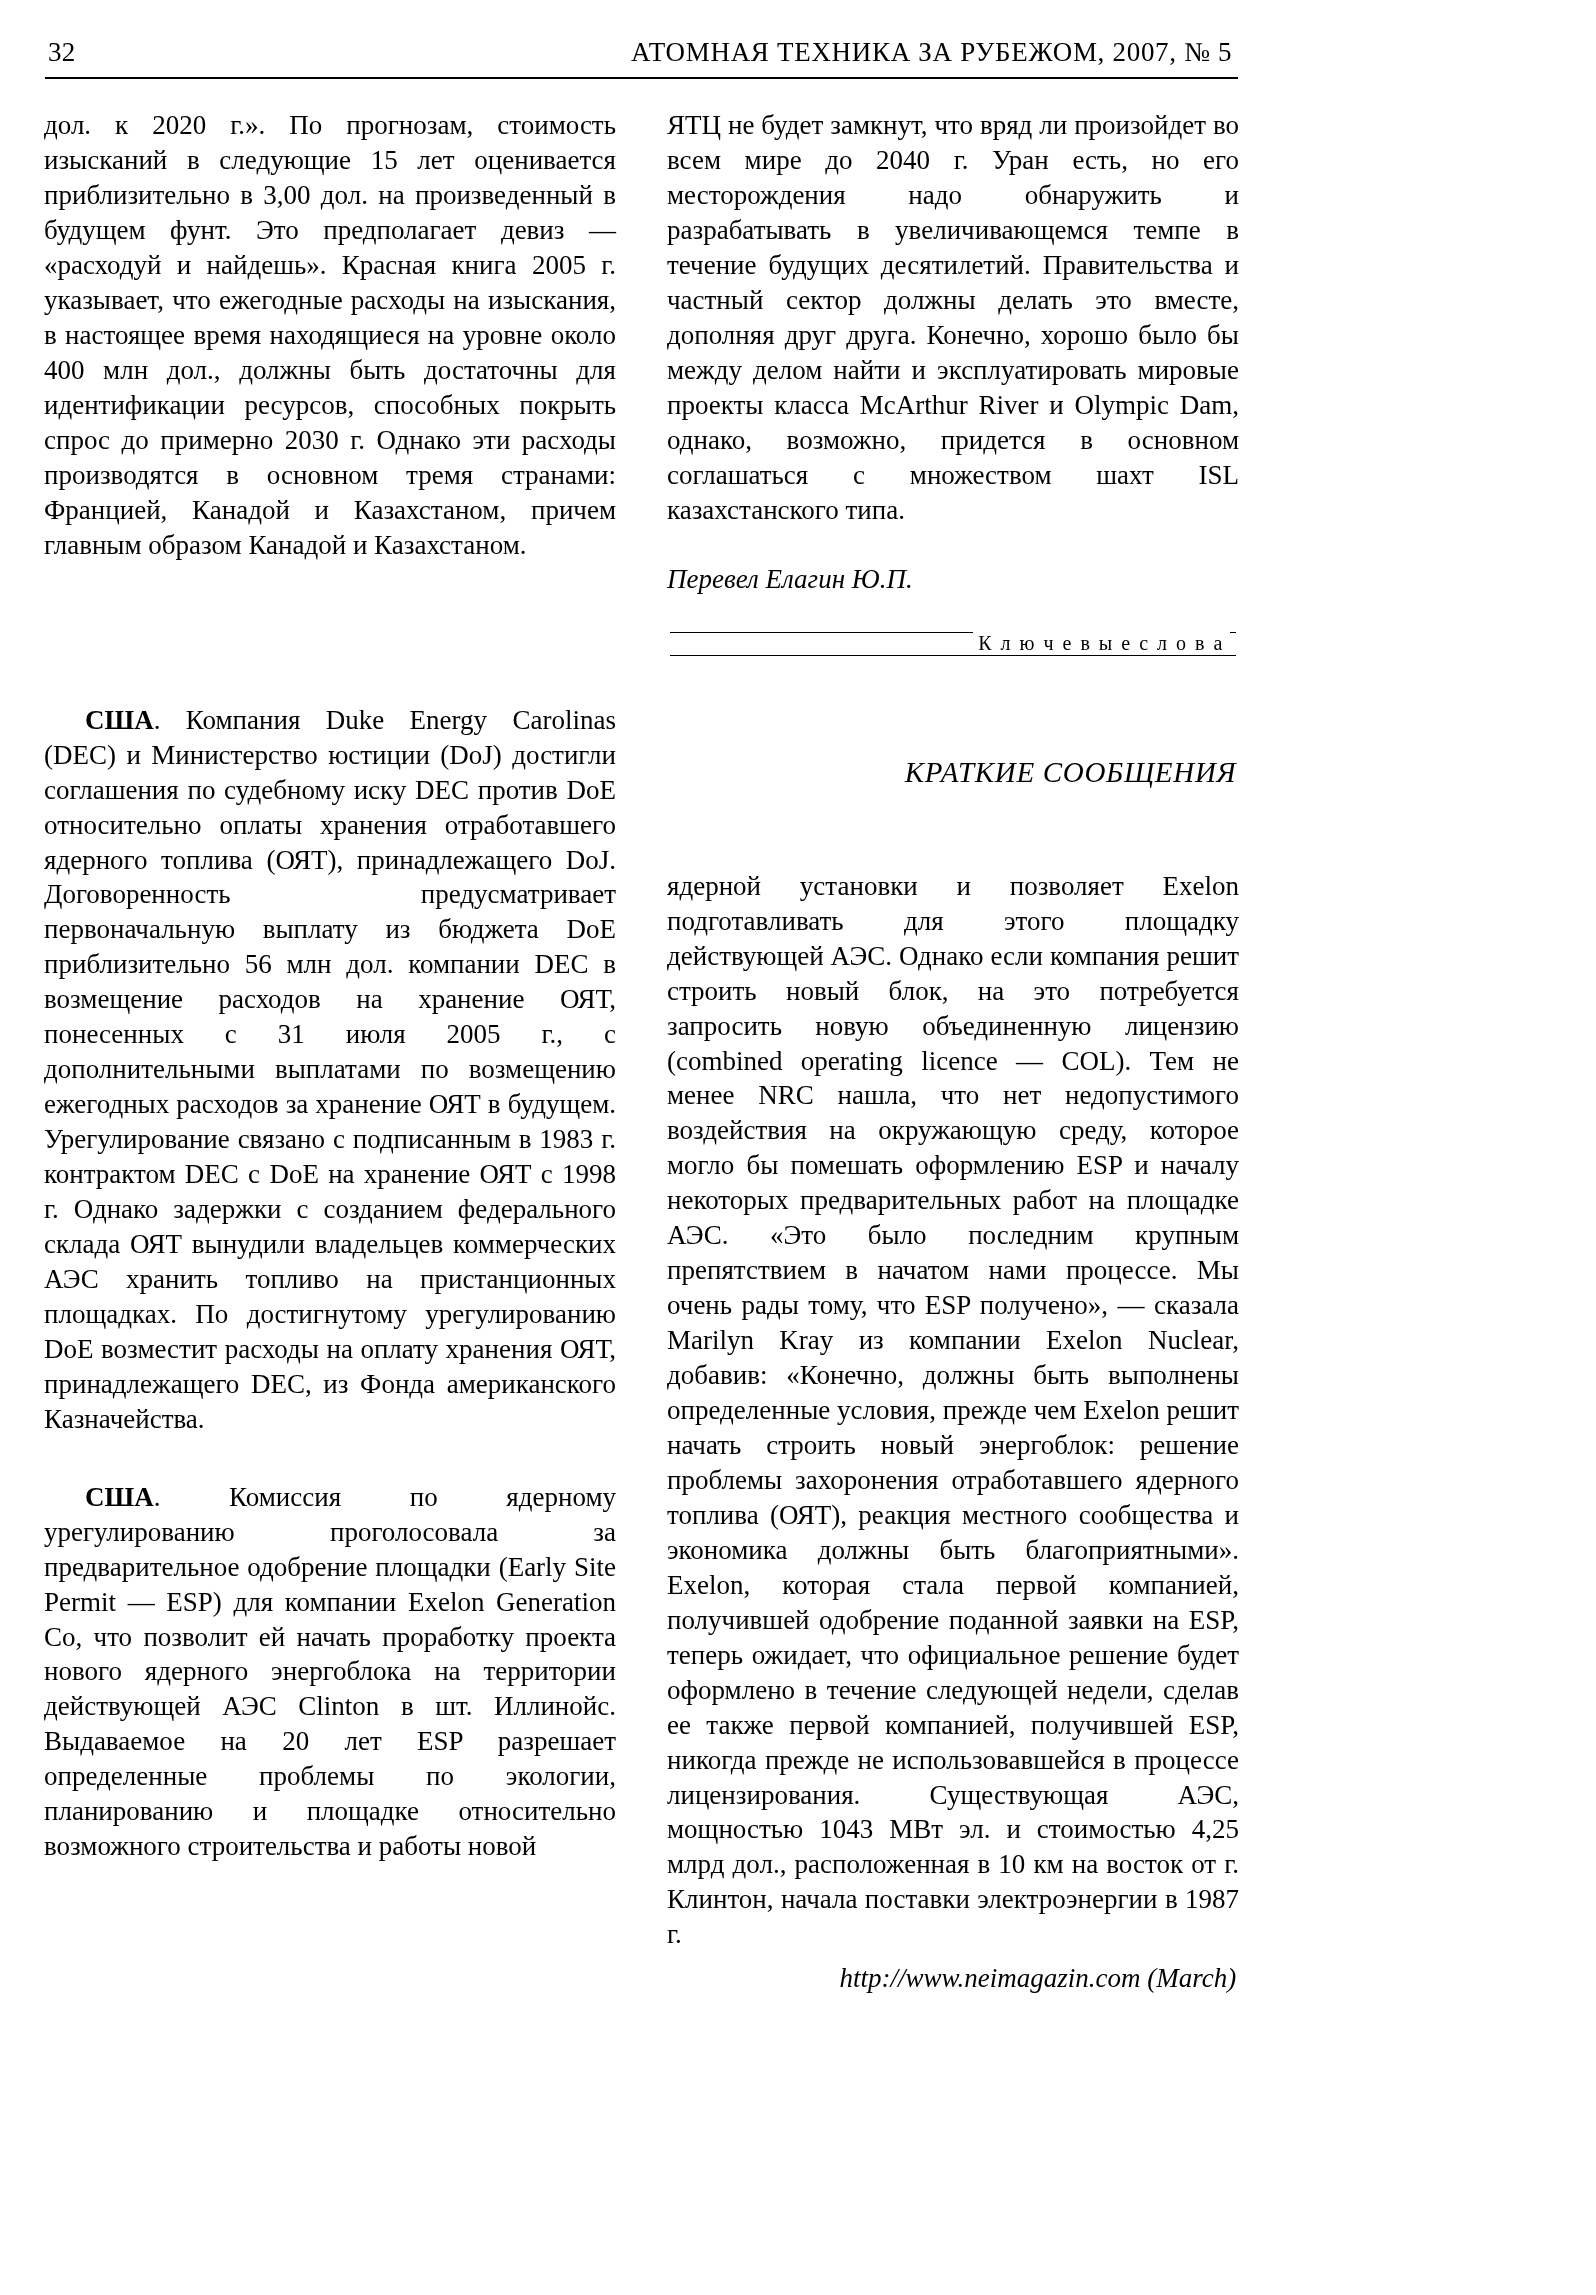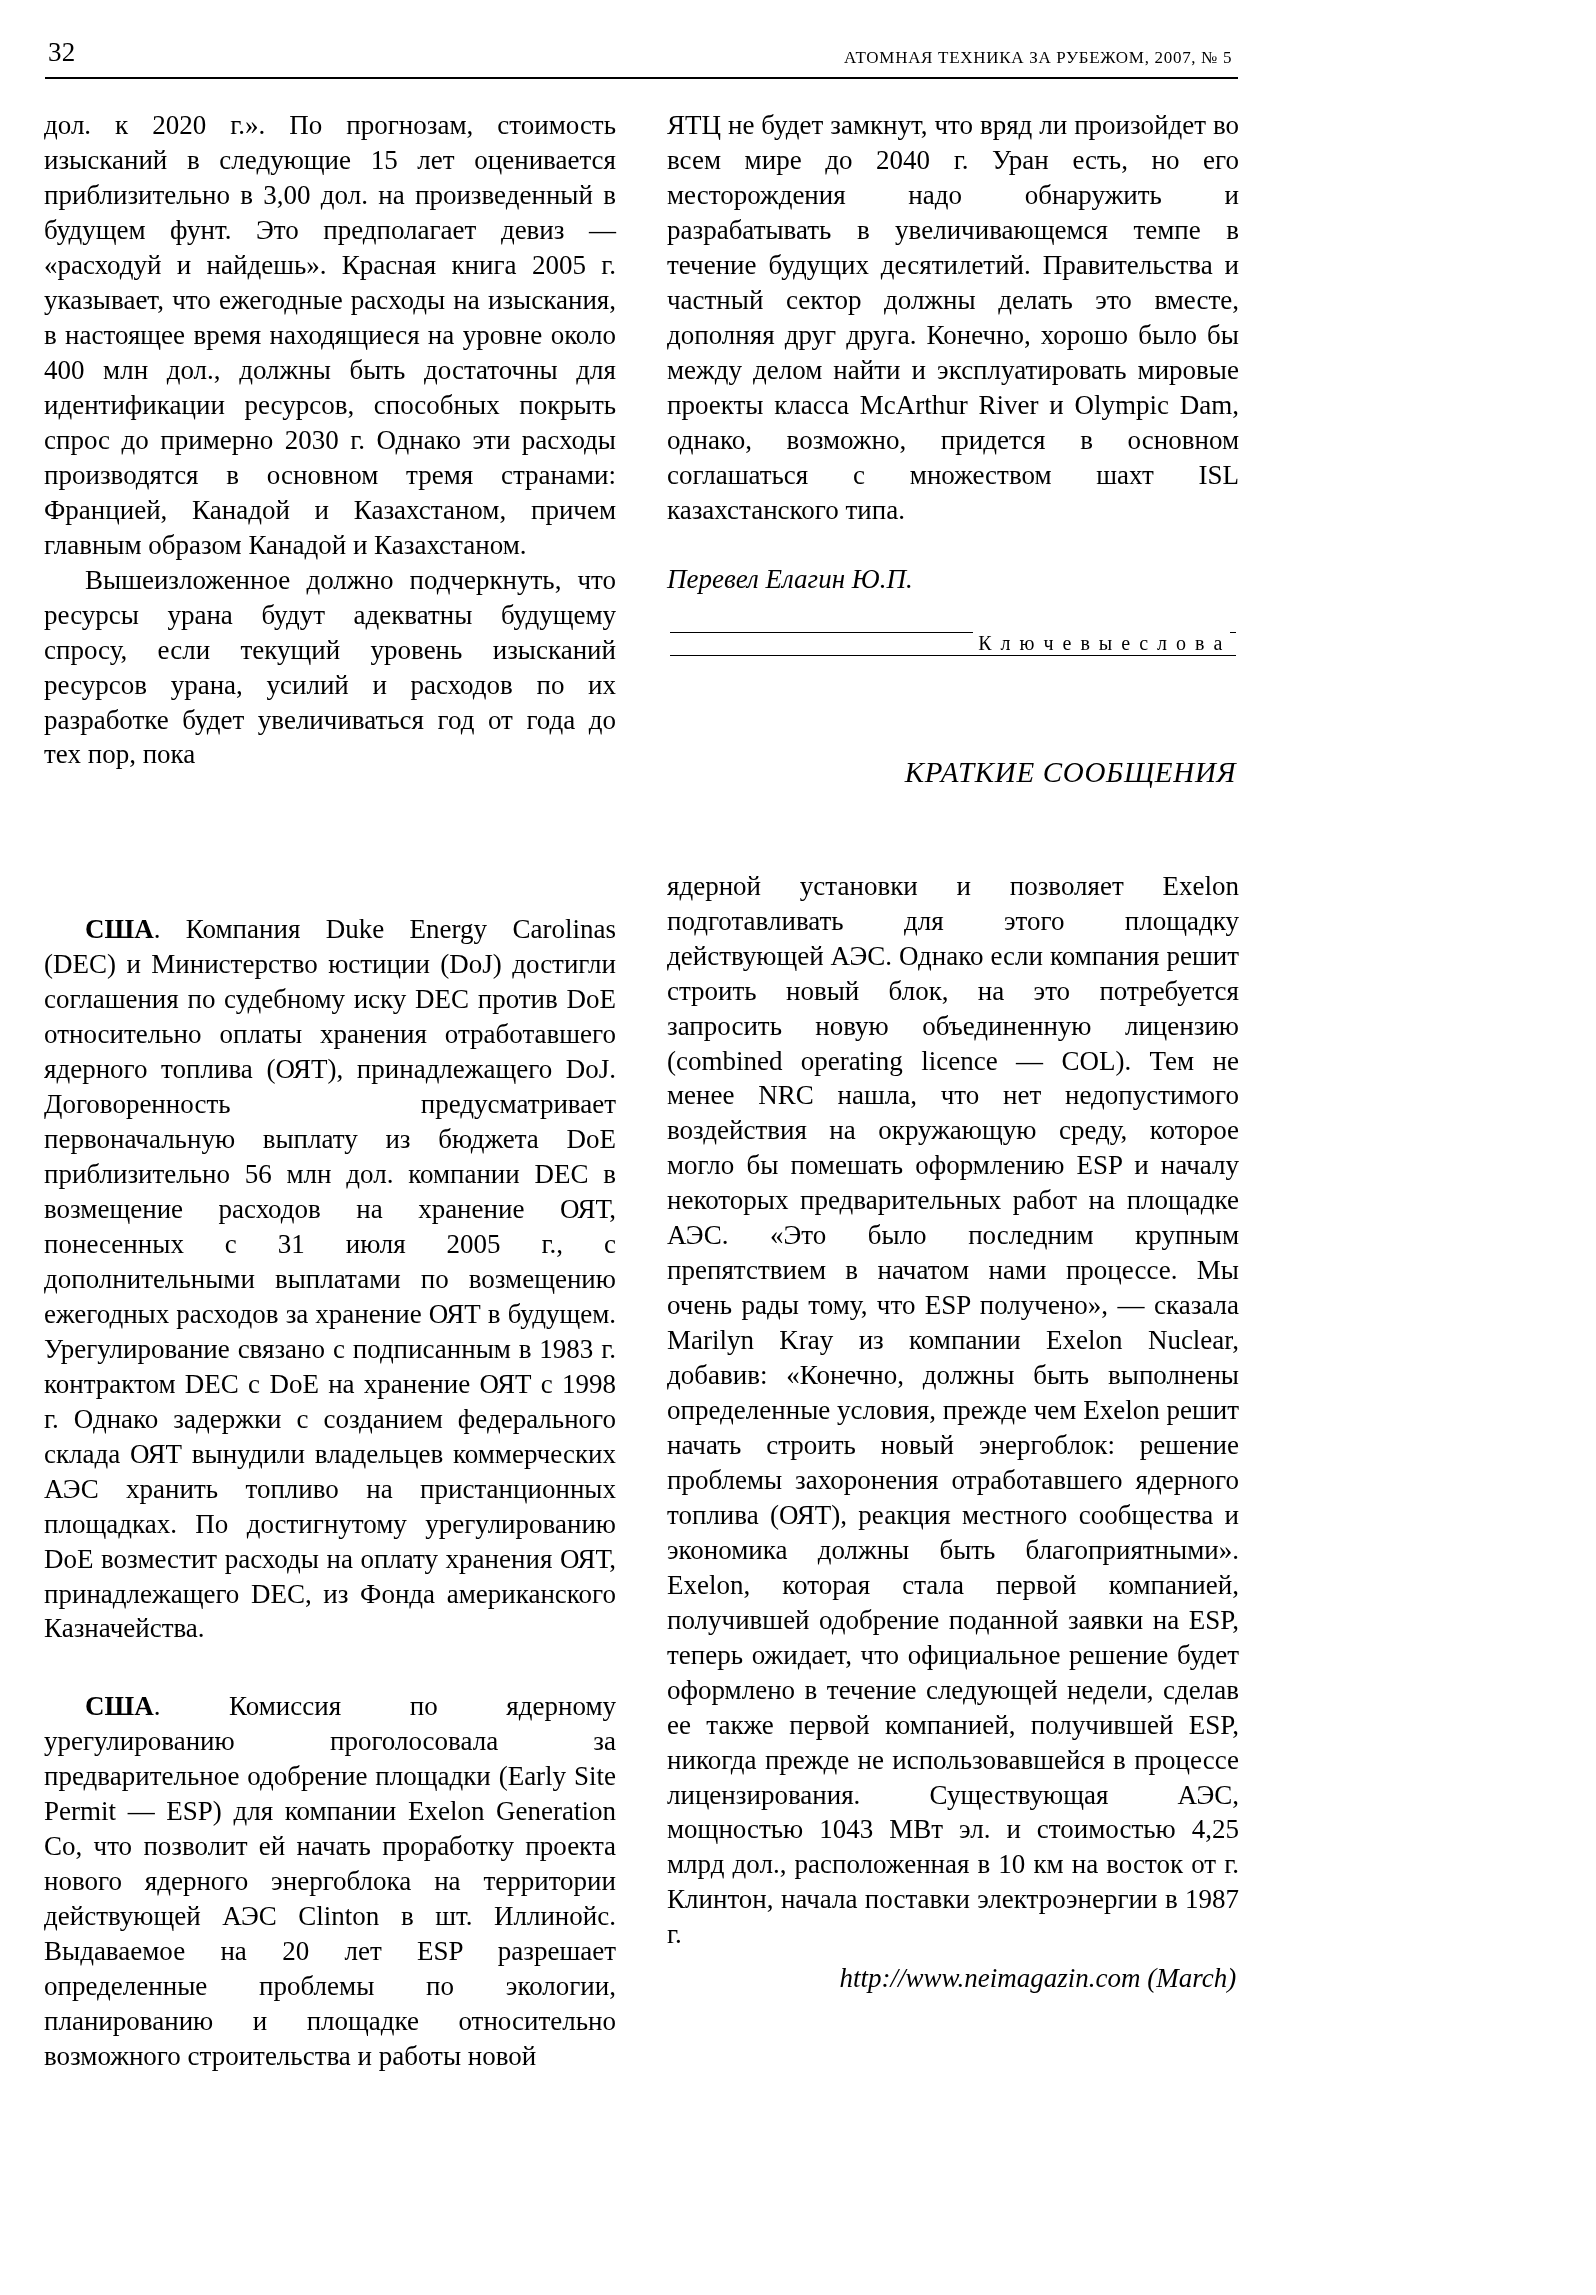--- a/index.html
+++ b/index.html
@@ -25,21 +25,21 @@
     justify-content: space-between;
     font-size: 27px;
     letter-spacing: 0.3px;
     padding: 0 2.7px 0 4px;
   }
   .runhead .folio {
     font-size: 27px;
     font-family: "Liberation Serif", serif;
   }
   .runhead .journal {
-    font-size: 17px;
+    font-size: 27px;
     font-variant: normal;
     letter-spacing: 0.7px;
     margin-right: 4px;
     margin-left: 32px;
   }
   .rule {
     border-top: 2px solid #000;
     margin: 9.3px 1.3px 0 1.3px;
   }
   
@@ -119,21 +119,20 @@
   <div class="runhead">
     <div class="folio">32</div>
     <div class="journal">АТОМНАЯ ТЕХНИКА ЗА РУБЕЖОМ, 2007, № 5</div>
   </div>
   <div class="rule"></div>
 
   <div class="cols">
 
     <div class="col">
       <p>дол. к 2020 г.». По прогнозам, стоимость изысканий в следующие 15 лет оценивается приблизительно в 3,00 дол. на произведенный в будущем фунт. Это предполагает девиз — «расходуй и найдешь». Красная книга 2005 г. указывает, что ежегодные расходы на изыскания, в настоящее время находящиеся на уровне около 400 млн дол., должны быть достаточны для идентификации ресурсов, способных покрыть спрос до примерно 2030 г. Однако эти расходы производятся в основном тремя странами: Францией, Канадой и Казахстаном, причем главным образом Канадой и Казахстаном.</p>
-      <p class="indent">Вышеизложенное должно подчеркнуть, что ресурсы урана будут адекватны будущему спросу, если текущий уровень изысканий ресурсов урана, усилий и расходов по их разработке будет увеличиваться год от года до тех пор, пока</p>
 
       <div class="spacer-before-brief"></div>
 
       <p class="indent"><span class="lead">США</span><span>.</span><span> Компания Duke Energy Carolinas (DEC) и Министерство юстиции (DoJ) достигли соглашения по судебному иску DEC против DoE относительно оплаты хранения отработавшего ядерного топлива (ОЯТ), принадлежащего DoJ. Договоренность предусматривает первоначальную выплату из бюджета DoE приблизительно 56 млн дол. компании DEC в возмещение расходов на хранение ОЯТ, понесенных с 31 июля 2005 г., с дополнительными выплатами по возмещению ежегодных расходов за хранение ОЯТ в будущем. Урегулирование связано с подписанным в 1983 г. контрактом DEC с DoE на хранение ОЯТ с 1998 г. Однако задержки с созданием федерального склада ОЯТ вынудили владельцев коммерческих АЭС хранить топливо на пристанционных площадках. По достигнутому урегулированию DoE возместит расходы на оплату хранения ОЯТ, принадлежащего DEC, из Фонда американского Казначейства.</span></p>
 
       <div class="gap-m"></div>
 
       <p class="indent"><span class="lead">США</span><span>.</span><span> Комиссия по ядерному урегулированию проголосовала за предварительное одобрение площадки (Early Site Permit — ESP) для компании Exelon Generation Co, что позволит ей начать проработку проекта нового ядерного энергоблока на территории действующей АЭС Clinton в шт. Иллинойс. Выдаваемое на 20 лет ESP разрешает определенные проблемы по экологии, планированию и площадке относительно возможного строительства и работы новой</span></p>
     </div>
 

